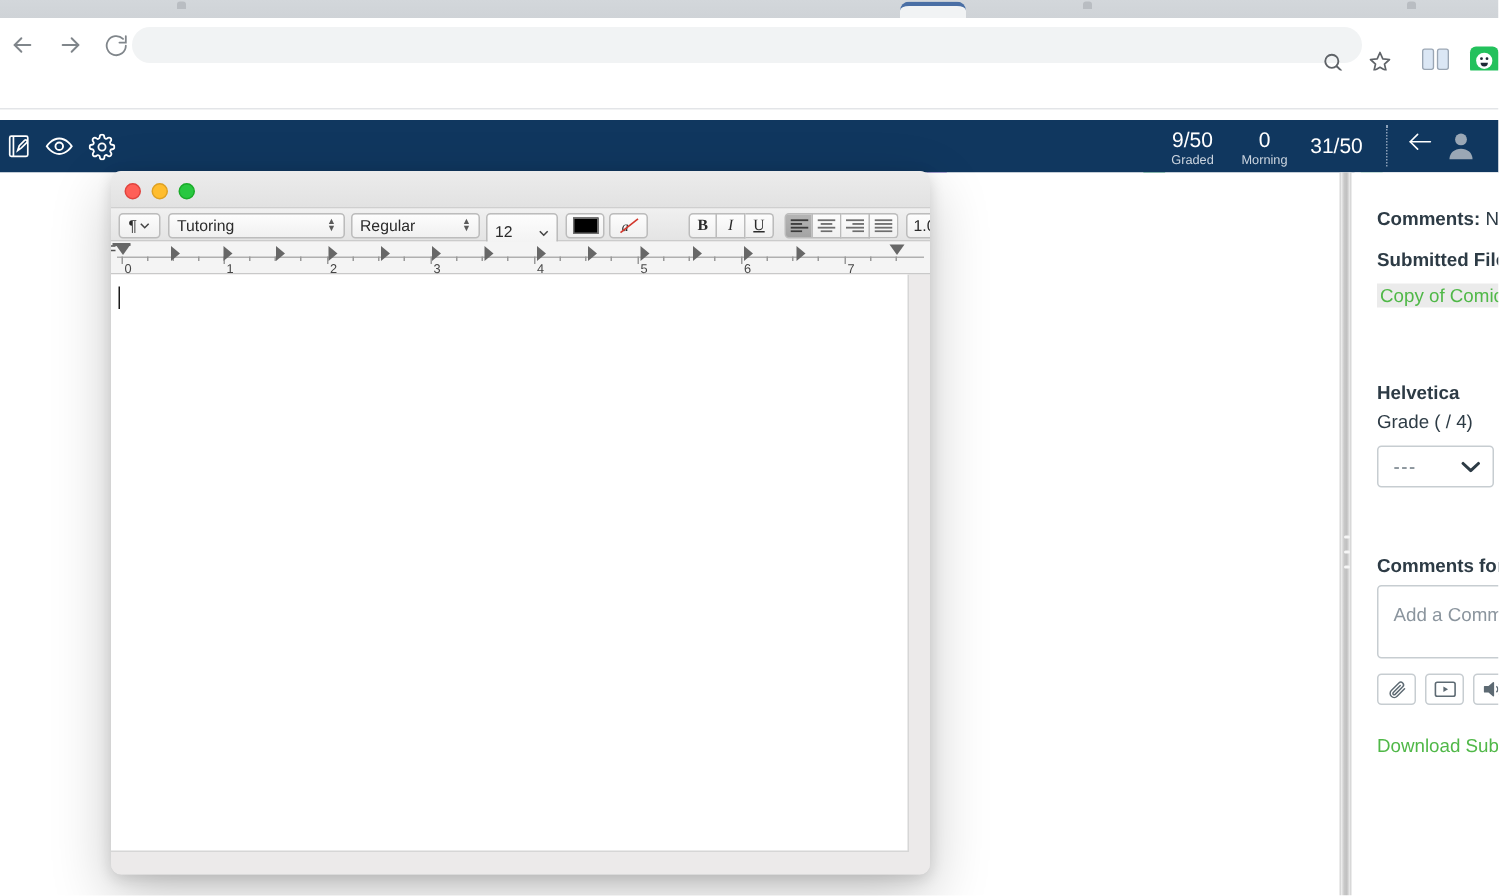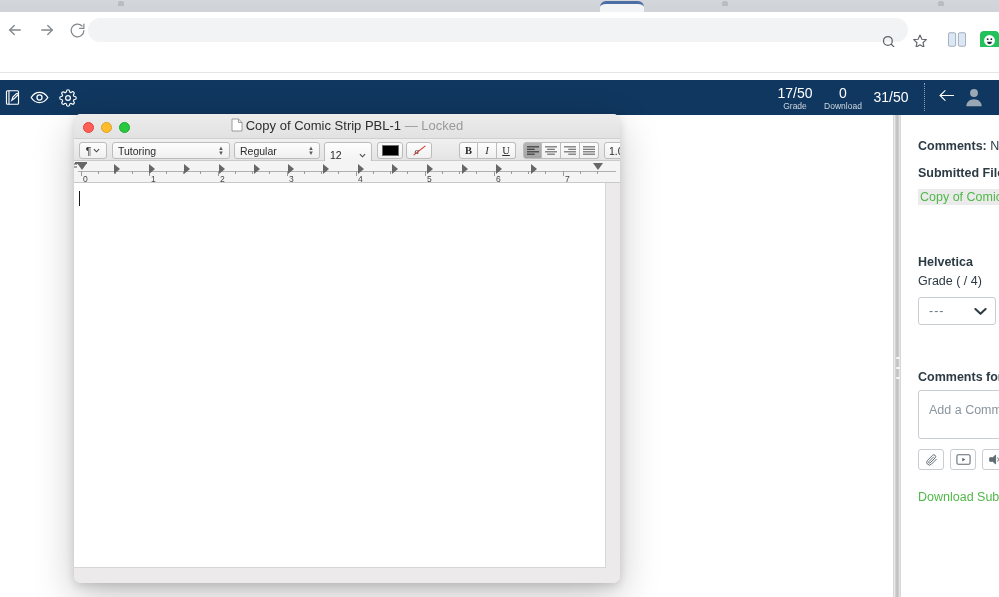--- a/index.html
+++ b/index.html
@@ -372,26 +372,26 @@
         </svg>
     </div>
     <div class="appbar-ico ai-3">
       <svg width="18" height="18" viewBox="0 0 24 24" fill="none" stroke="currentColor" stroke-width="1.6">
           <circle cx="12" cy="12" r="3.2"></circle>
           <path d="M19.4 15a1.6 1.6 0 0 0 .32 1.77l.06.06a2 2 0 1 1-2.83 2.83l-.06-.06a1.6 1.6 0 0 0-1.77-.32 1.6 1.6 0 0 0-1 1.47V21a2 2 0 1 1-4 0v-.1A1.6 1.6 0 0 0 9 19.4a1.6 1.6 0 0 0-1.77.32l-.06.06a2 2 0 1 1-2.83-2.83l.06-.06A1.6 1.6 0 0 0 4.6 15a1.6 1.6 0 0 0-1.47-1H3a2 2 0 1 1 0-4h.1A1.6 1.6 0 0 0 4.6 9a1.6 1.6 0 0 0-.32-1.77l-.06-.06a2 2 0 1 1 2.83-2.83l.06.06A1.6 1.6 0 0 0 9 4.6a1.6 1.6 0 0 0 1-1.47V3a2 2 0 1 1 4 0v.1a1.6 1.6 0 0 0 1 1.47 1.6 1.6 0 0 0 1.77-.32l.06-.06a2 2 0 1 1 2.83 2.83l-.06.06A1.6 1.6 0 0 0 19.4 9v0a1.6 1.6 0 0 0 1.47 1H21a2 2 0 1 1 0 4h-.1a1.6 1.6 0 0 0-1.5 1z"></path>
         </svg>
     </div>
 
     <div class="stat stat-graded">
-      <div class="val">17/50</div>
-      <div class="lbl">Grade</div>
+      <div class="val">9/50</div>
+      <div class="lbl">Graded</div>
     </div>
     <div class="stat stat-average">
       <div class="val">0</div>
-      <div class="lbl">Download</div>
+      <div class="lbl">Morning</div>
     </div>
     <div class="stat stat-plain">31/50</div>
 
     <div class="appbar-div"></div>
     <div class="appbar-back">
       <svg width="17" height="13" viewBox="0 0 24 18" fill="none" stroke="currentColor" stroke-width="1.5" stroke-linecap="round" stroke-linejoin="round">
           <line x1="22" y1="9" x2="3" y2="9"></line>
           <polyline points="10 2 3 9 10 16"></polyline>
         </svg>
     </div>
@@ -460,30 +460,20 @@
 
         <div class="sb-download">Download Submiss</div>
       </div>
 
       <div class="doc-window">
 
         <div class="doc-titlebar">
           <span class="traffic t-red"></span>
           <span class="traffic t-yellow"></span>
           <span class="traffic t-green"></span>
-          <div class="doc-title sel-none">
-            <span class="doc-title-icon">
-              <svg width="12" height="14" viewBox="0 0 12 14">
-                  <path d="M1 1h6.5L11 4.5V13H1z" fill="#ffffff" stroke="#9a9a9a" stroke-width="1"></path>
-                  <path d="M7.5 1v3.5H11" fill="none" stroke="#9a9a9a" stroke-width="1"></path>
-                </svg>
-            </span><span>Copy of Comic Strip PBL-1</span>
-            <span class="locked">—</span>
-            <span class="locked">Locked</span>
-          </div>
         </div>
 
         <div class="doc-toolbar">
           <div class="tb tb-para">
             <span class="tb-text">¶</span>
             <svg width="7" height="5" viewBox="0 0 8 5" fill="none" stroke="#444" stroke-width="1.2">
                 <polyline points="1 1 4 4 7 1"></polyline>
               </svg>
           </div>
 

